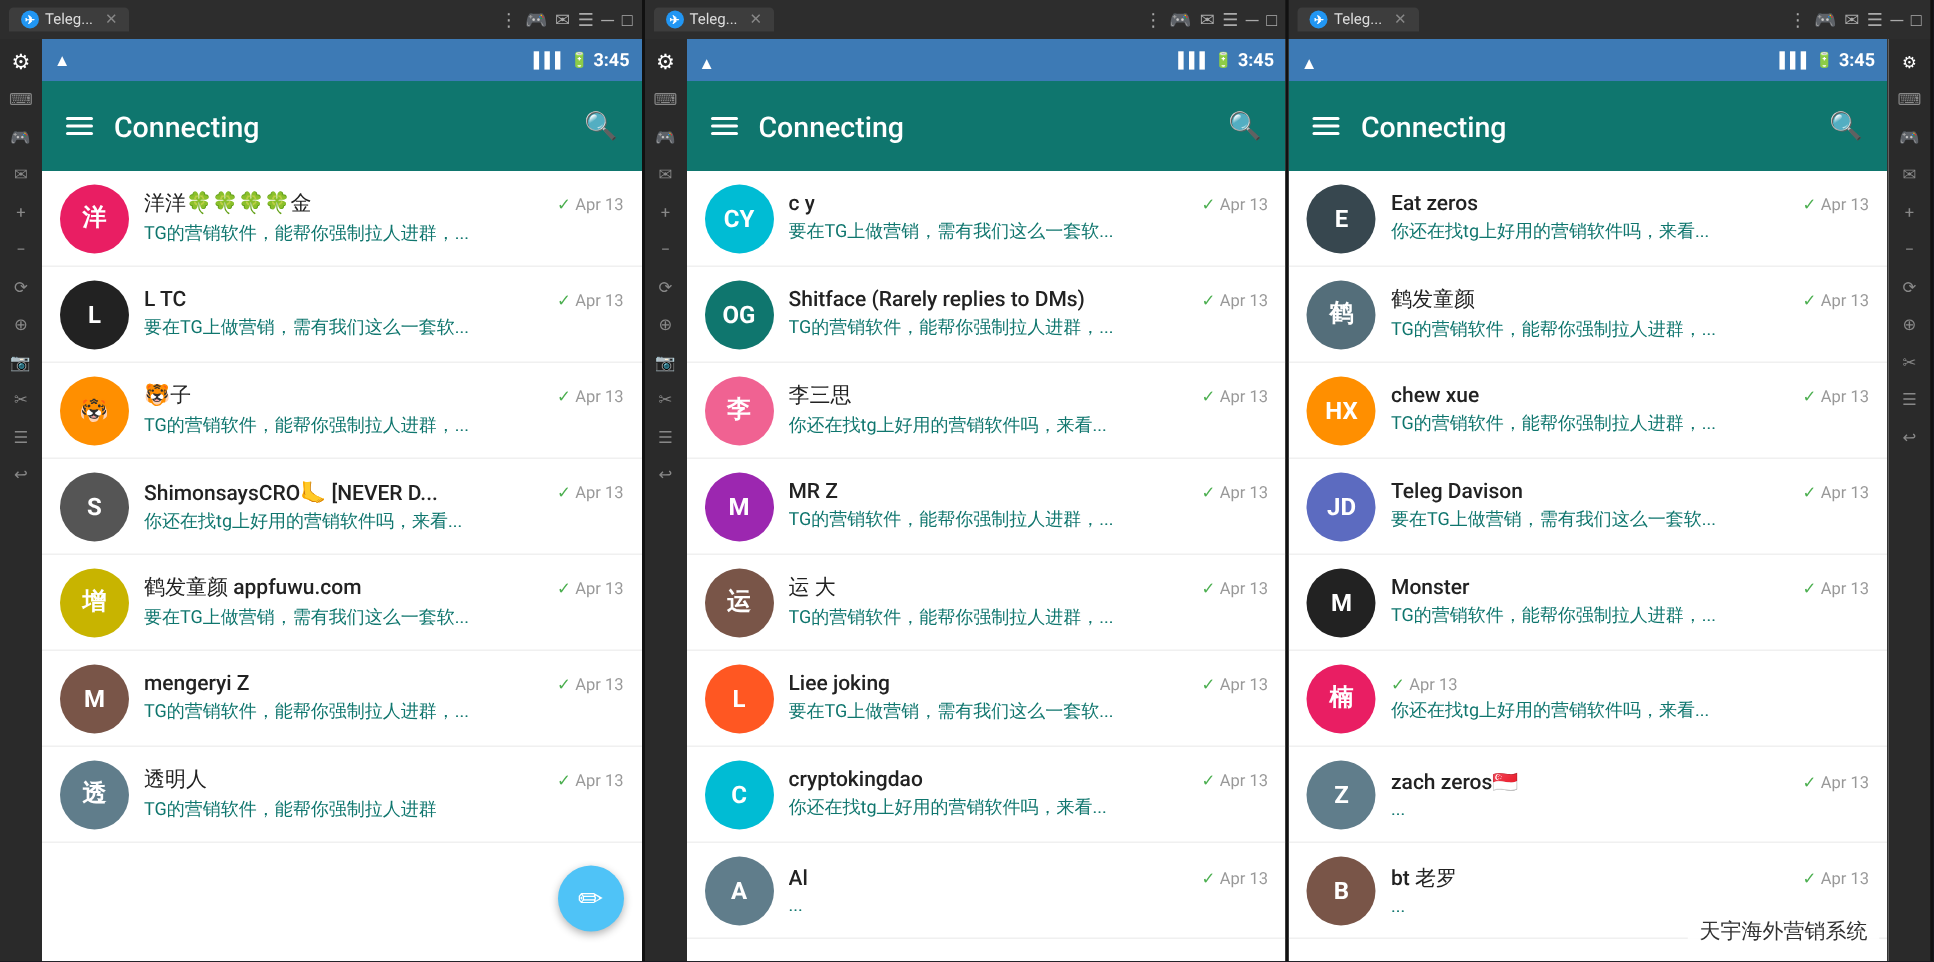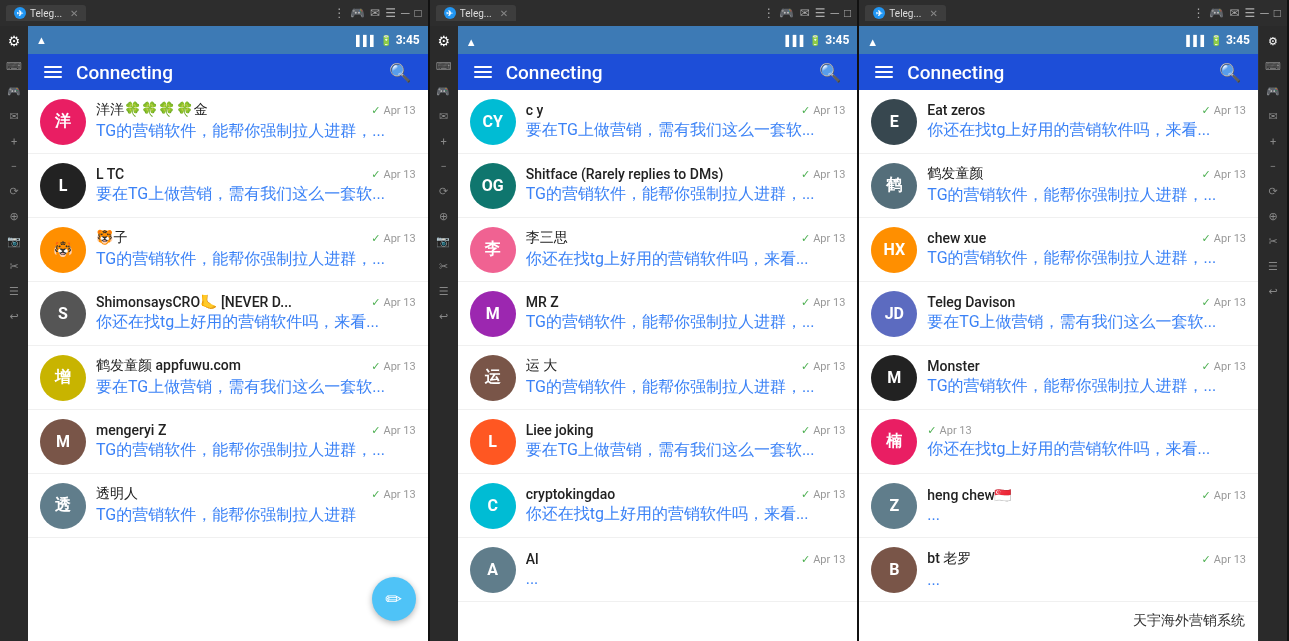--- a/index.html
+++ b/index.html
@@ -36,22 +36,22 @@
       gap: 4px;
     }
     .status-bar .time {
       color: #fff;
       font-size: 12px;
       font-weight: bold;
     }
 
     
     .title-bar {
-      background: #1d4ed8;
-      height: 36px;
+      background: #0f766e;
+      height: 60px;
       display: flex;
       align-items: center;
       padding: 0 12px;
       gap: 10px;
     }
     .hamburger-icon {
       color: #fff;
       font-size: 18px;
       cursor: pointer;
       display: flex;
@@ -143,22 +143,22 @@
     }
     .chat-meta {
       display: flex;
       align-items: center;
       gap: 3px;
       font-size: 11px;
       color: #999;
       white-space: nowrap;
     }
     .chat-preview {
-      font-size: 16px;
-      color: #3b82f6;
+      font-size: 12px;
+      color: #0f766e;
       white-space: nowrap;
       overflow: hidden;
       text-overflow: ellipsis;
     }
 
     
     .emulator-window {
       display: flex;
       flex-direction: column;
       flex: 1;
@@ -619,21 +619,21 @@
                 <div class="chat-top">
                   <div class="chat-meta"><span style="color:#4caf50;">✓</span> Apr 13</div>
                 </div>
                 <div class="chat-preview">你还在找tg上好用的营销软件吗，来看...</div>
               </div>
             </div>
             <div class="chat-item">
               <div class="avatar" style="background: rgb(96, 125, 139);">Z</div>
               <div class="chat-content">
                 <div class="chat-top">
-                  <span class="chat-name">heng chew🇸🇬</span>
+                  <span class="chat-name">zach zeros🇸🇬</span>
                   <div class="chat-meta"><span style="color:#4caf50;">✓</span> Apr 13</div>
                 </div>
                 <div class="chat-preview">...</div>
               </div>
             </div>
             <div class="chat-item">
               <div class="avatar" style="background: rgb(121, 85, 72);">B</div>
               <div class="chat-content">
                 <div class="chat-top">
                   <span class="chat-name">bt 老罗</span>

